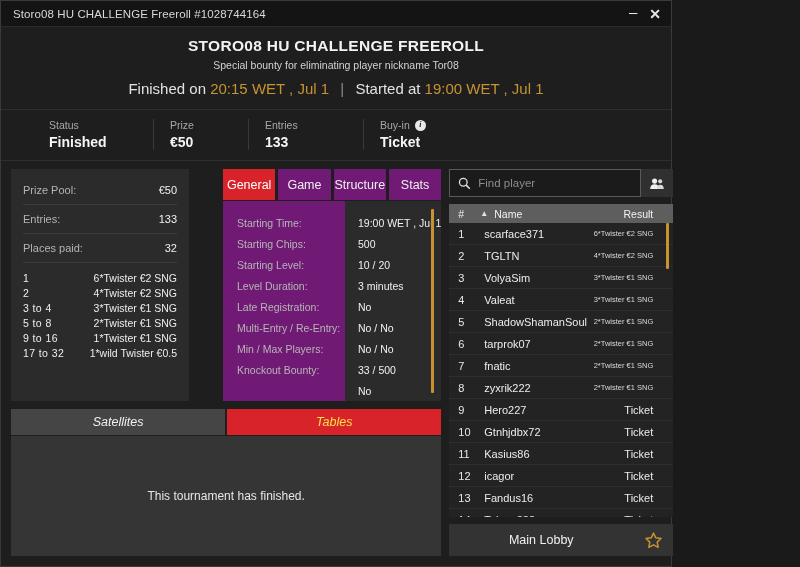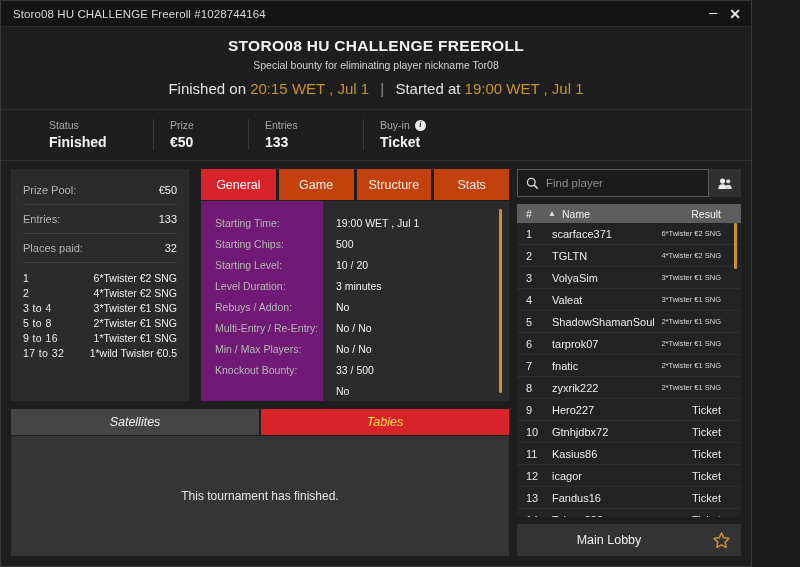--- a/index.html
+++ b/index.html
@@ -3,21 +3,21 @@
 <meta charset="utf-8">
 <style>
   * { box-sizing: border-box; margin: 0; padding: 0; }
   html, body {
     width: 800px; height: 567px;
     background: #1a1a1a;
     font-family: "Liberation Sans", sans-serif;
     overflow: hidden;
   }
   .window {
-    width: 752px; height: 567px;
+    width: 672px; height: 567px;
     background: #1e1e1e;
     border: 1px solid #3a3a3a;
     display: flex; flex-direction: column;
   }
   
   .titlebar {
     height: 26px; min-height: 26px;
     background: #141414;
     display: flex; align-items: center;
     padding: 0 10px 0 12px;
@@ -85,21 +85,21 @@
     line-height: 1; font-family: "Liberation Serif", serif;
   }
 
   
   .body {
     flex: 1; display: flex;
     padding: 8px 10px 10px 10px;
     gap: 8px; min-height: 0;
   }
   .left-col { display: flex; flex-direction: column; width: 537px; gap: 8px; }
-  .left-top { display: flex; gap: 0; height: 232px; }
+  .left-top { display: flex; gap: 22px; height: 232px; }
 
   
   .prizepanel {
     width: 178px; background: #2b2b2b;
     padding: 10px 12px 0 12px;
     font-size: 11px;
   }
   .pp-row {
     display: flex; justify-content: space-between;
     padding: 5px 0 8px 0;
@@ -114,21 +114,21 @@
     color: #ededed; font-size: 10.5px;
     padding: 1.5px 0;
     white-space: nowrap;
   }
   .pay-place { letter-spacing: .4px; }
 
   
   .center { flex: 1; display: flex; flex-direction: column; min-width: 0; margin-left: 12px; }
   .tabs { display: flex; gap: 3px; height: 31px; }
   .tab {
-    flex: 1; background: #c2410c; color: #efefef;
+    flex: 1; background: #701a75; color: #efefef;
     font-size: 12.5px;
     display: flex; align-items: center; justify-content: center;
     cursor: pointer; user-select: none;
   }
   .tab.active { background: #d8232a; color: #fff; }
   .detail {
     flex: 1; background: #2b2b2b; position: relative;
     display: flex; min-height: 0; overflow: hidden;
     border-top: 1px solid #1e1e1e;
   }
@@ -336,21 +336,21 @@
             <div class="tab">Game</div>
             <div class="tab">Structure</div>
             <div class="tab">Stats</div>
           </div>
           <div class="detail">
             <div class="detail-keys">
               <div class="dk">Starting Time:</div>
               <div class="dk">Starting Chips:</div>
               <div class="dk">Starting Level:</div>
               <div class="dk">Level Duration:</div>
-              <div class="dk">Rebuys / Addon:</div>
+              <div class="dk">Late Registration:</div>
               <div class="dk">Multi-Entry / Re-Entry:</div>
               <div class="dk">Min / Max Players:</div>
               <div class="dk">Knockout Bounty:</div>
             </div>
             <div class="detail-vals">
               <div class="dv">19:00 WET , Jul 1</div>
               <div class="dv">500</div>
               <div class="dv">10 / 20</div>
               <div class="dv">3 minutes</div>
               <div class="dv">No</div>

